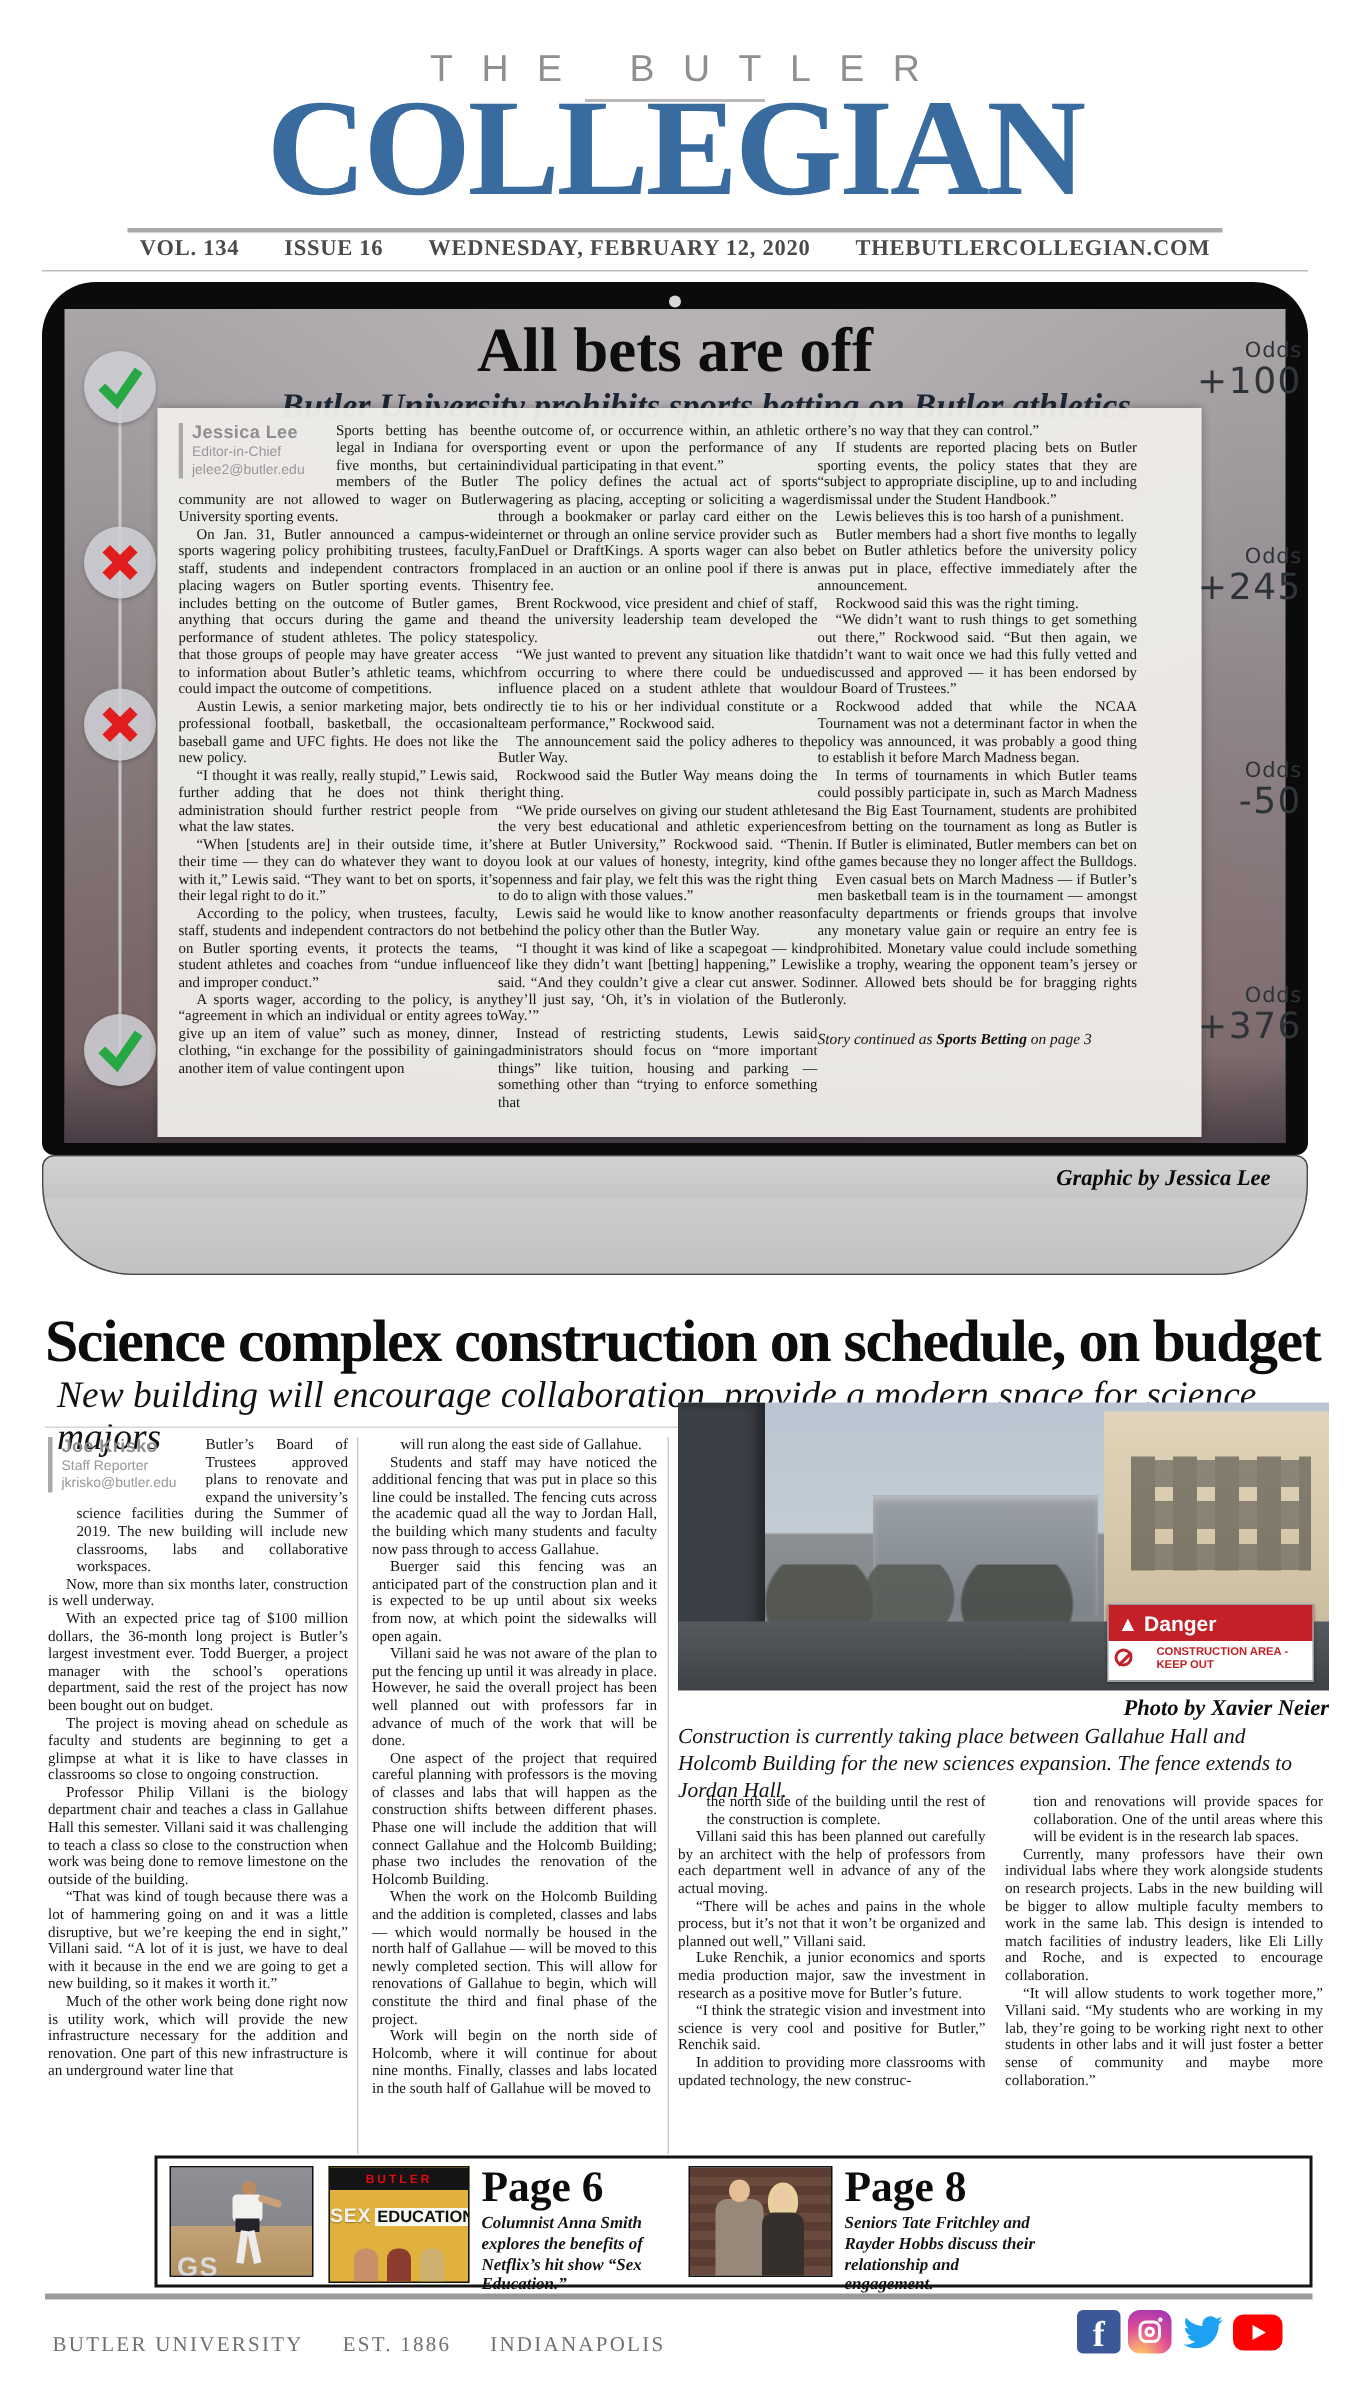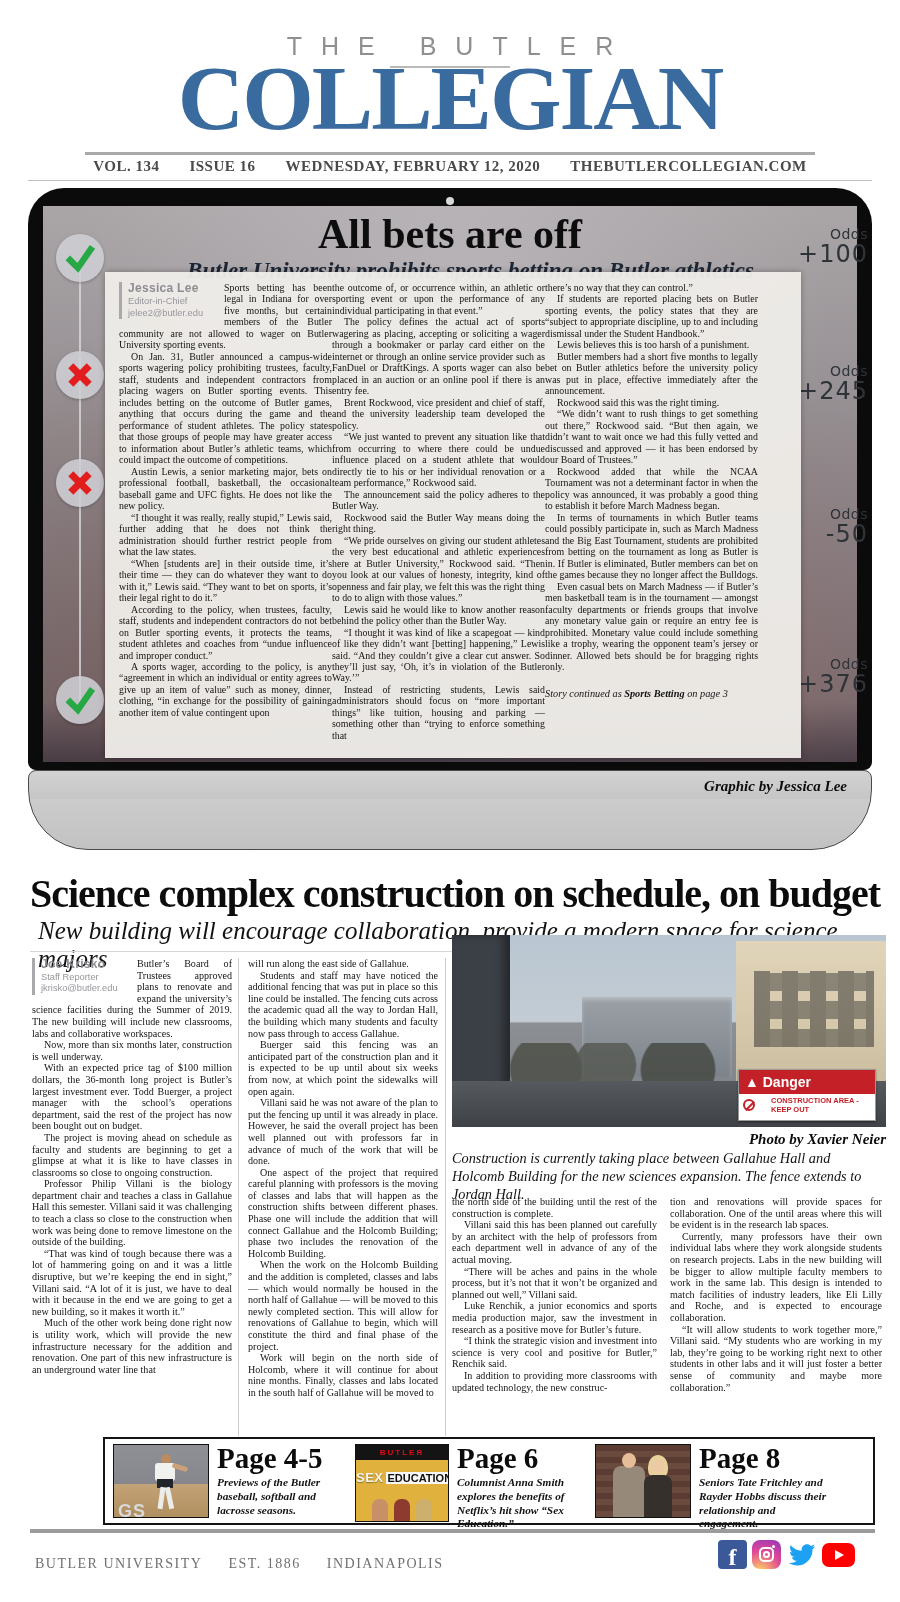--- a/index.html
+++ b/index.html
@@ -80,21 +80,21 @@
   .s2-headline { position:absolute; left:30px; top:870px; width:845px; white-space:nowrap;
             font-family:"Liberation Serif", serif; font-weight:800; font-size:40px;
             letter-spacing:-1px; color:#0c0c0c; }
   .s2-subhead { position:absolute; left:38px; top:917px; width:830px;
             font-family:"Liberation Serif", serif; font-style:italic; font-size:25px; color:#121212; }
   .s2-rule { position:absolute; left:30px; top:951px; width:845px; height:1px; background:#d6d6d6; }
 
   .s2-col { position:absolute; overflow:hidden; font-size:10.1px; line-height:1.15; text-align:justify;
             color:#141414; font-family:"Liberation Serif", serif; }
   .s2-col p { text-indent:12px; }
-  .s2-col p.no-indent { text-indent:0; }
+  .s2-col p.no-indent { text-indent:0;margin-left:19px; }
   .col-rule { position:absolute; width:1px; background:#cccccc; }
 
   
   .photo { position:absolute; left:452px; top:935px; width:434px; height:192px; overflow:hidden;
             background:linear-gradient(180deg,#b9c6d1 0%, #c3ccd4 45%, #8c8f93 46%, #7b7e83 100%); }
   .ph-left-building { position:absolute; left:0; top:0; width:58px; height:160px; background:#3b4046;
             box-shadow:inset -6px 0 8px rgba(0,0,0,.4); }
   .ph-mid-building { position:absolute; left:130px; top:62px; width:150px; height:80px;
             background:linear-gradient(180deg,#9aa0a6,#7d838a);
             box-shadow:inset 0 3px 4px rgba(255,255,255,.3); }
@@ -264,21 +264,21 @@
       <p>Austin Lewis, a senior marketing major, bets on professional football, basketball, the occasional baseball game and UFC fights. He does not like the new policy.</p>
       <p>“I thought it was really, really stupid,” Lewis said, further adding that he does not think the administration should further restrict people from what the law states.</p>
       <p>“When [students are] in their outside time, it’s their time — they can do whatever they want to do with it,” Lewis said. “They want to bet on sports, it’s their legal right to do it.”</p>
       <p>According to the policy, when trustees, faculty, staff, students and independent contractors do not bet on Butler sporting events, it protects the teams, student athletes and coaches from “undue influence and improper conduct.”</p>
       <p>A sports wager, according to the policy, is any “agreement in which an individual or entity agrees to give up an item of value” such as money, dinner, clothing, “in exchange for the possibility of gaining another item of value contingent upon</p>
     </div>
     <div class="article-col">
       <p class="no-indent">the outcome of, or occurrence within, an athletic or sporting event or upon the performance of any individual participating in that event.”</p>
       <p>The policy defines the actual act of sports wagering as placing, accepting or soliciting a wager through a bookmaker or parlay card either on the internet or through an online service provider such as FanDuel or DraftKings. A sports wager can also be placed in an auction or an online pool if there is an entry fee.</p>
       <p>Brent Rockwood, vice president and chief of staff, and the university leadership team developed the policy.</p>
-      <p>“We just wanted to prevent any situation like that from occurring to where there could be undue influence placed on a student athlete that would directly tie to his or her individual renovation or a team performance,” Rockwood said.</p>
+      <p>“We just wanted to prevent any situation like that from occurring to where there could be undue influence placed on a student athlete that would directly tie to his or her individual constitute or a team performance,” Rockwood said.</p>
       <p>The announcement said the policy adheres to the Butler Way.</p>
       <p>Rockwood said the Butler Way means doing the right thing.</p>
       <p>“We pride ourselves on giving our student athletes the very best educational and athletic experiences here at Butler University,” Rockwood said. “Then you look at our values of honesty, integrity, kind of openness and fair play, we felt this was the right thing to do to align with those values.”</p>
       <p>Lewis said he would like to know another reason behind the policy other than the Butler Way.</p>
       <p>“I thought it was kind of like a scapegoat — kind of like they didn’t want [betting] happening,” Lewis said. “And they couldn’t give a clear cut answer. So they’ll just say, ‘Oh, it’s in violation of the Butler Way.’”</p>
       <p>Instead of restricting students, Lewis said administrators should focus on “more important things” like tuition, housing and parking — something other than “trying to enforce something that</p>
     </div>
     <div class="article-col">
       <p class="no-indent">there’s no way that they can control.”</p>
       <p>If students are reported placing bets on Butler sporting events, the policy states that they are “subject to appropriate discipline, up to and including dismissal under the Student Handbook.”</p>
@@ -370,24 +370,20 @@
     <div class="promo">
       <div class="promo-thumb thumb-softball">
         <span class="gs-text">GS</span>
         <span class="sp-head"></span>
         <span class="sp-body"></span>
         <span class="sp-arm"></span>
         <span class="sp-shorts"></span>
         <span class="sp-leg1"></span>
         <span class="sp-leg2"></span>
       </div>
-      <div class="promo-text">
-        <div class="promo-page">Page 4-5</div>
-        <div class="promo-desc">Previews of the Butler baseball, softball and lacrosse seasons.</div>
-      </div>
     </div>
 
     <div class="promo">
       <div class="promo-thumb thumb-poster">
         <div class="poster-top">
           <span class="poster-brand">BUTLER</span>
         </div>
         <div class="poster-title">
           <span class="t1">SEX</span><span class="t2">EDUCATION</span>
         </div>

